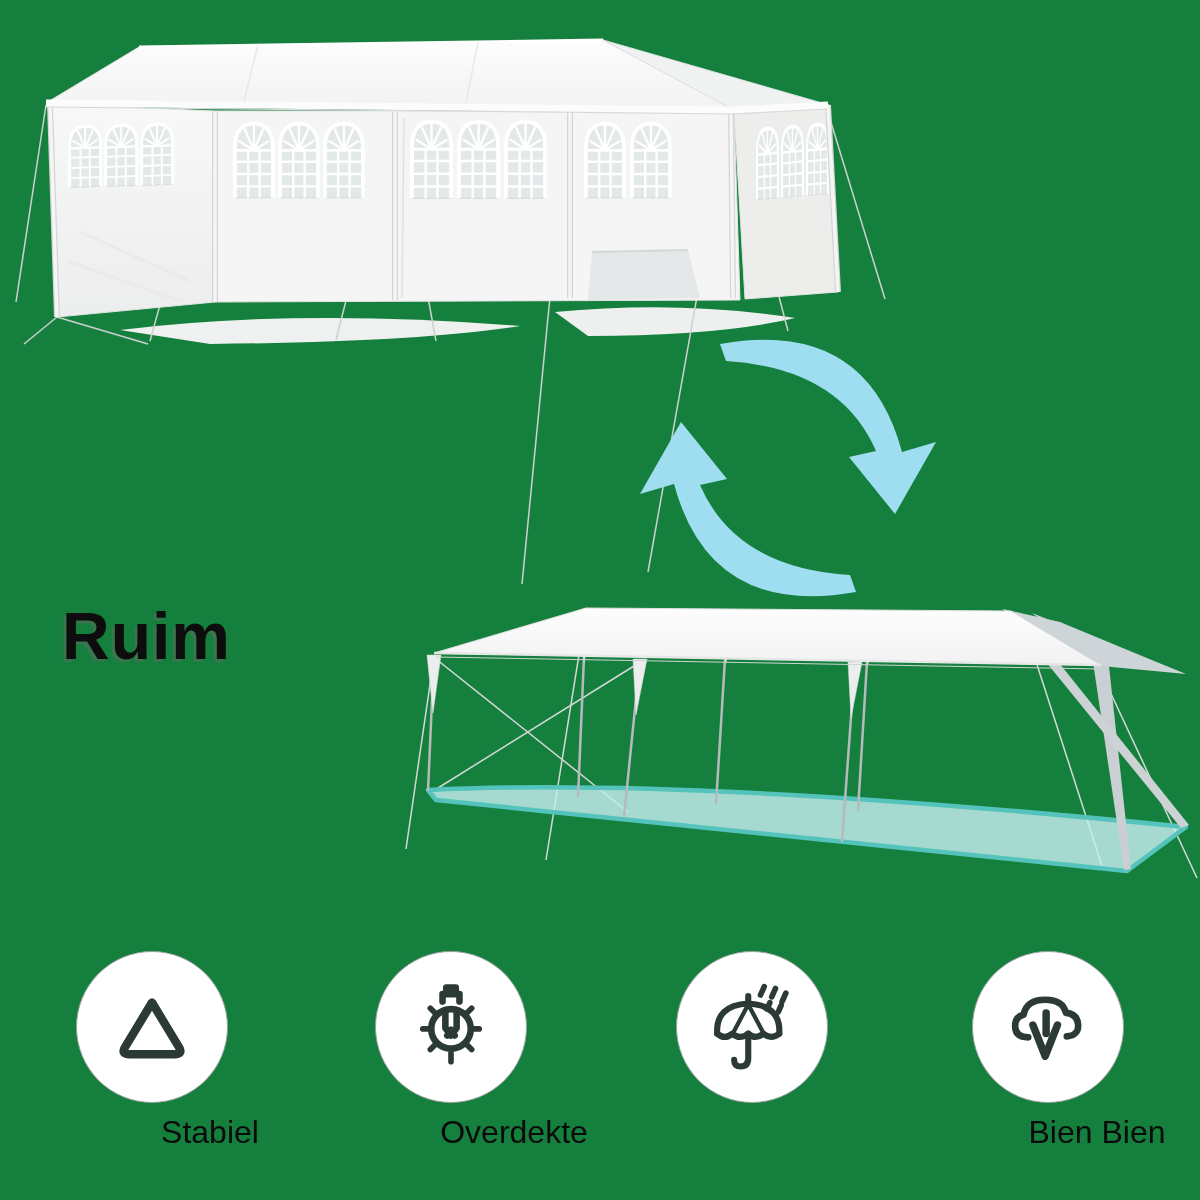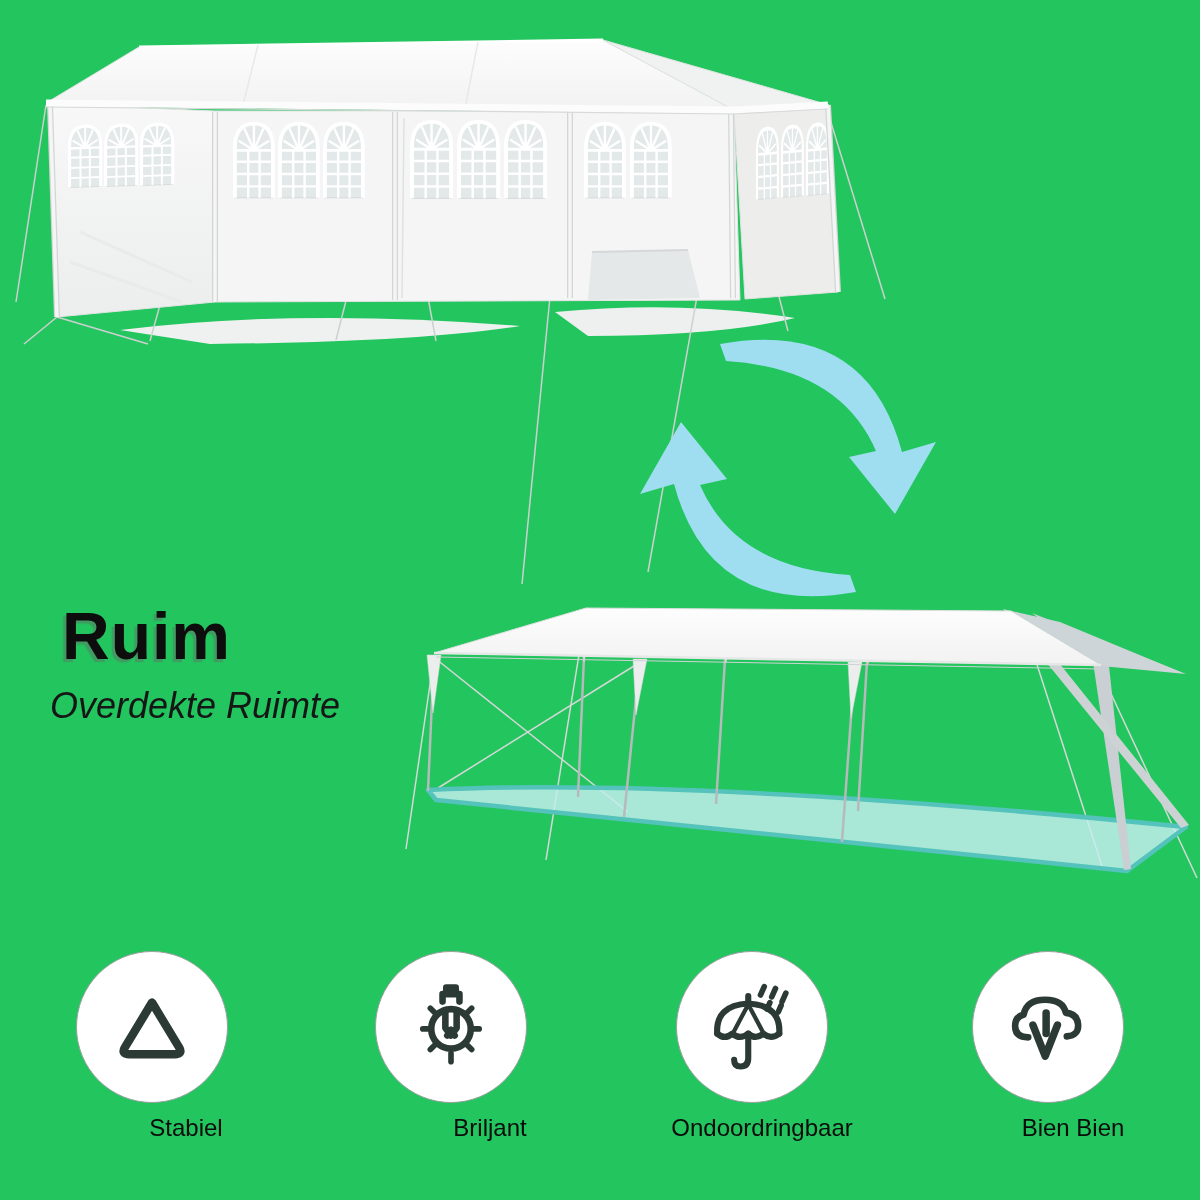--- a/index.html
+++ b/index.html
@@ -6,42 +6,42 @@
     --accent-arrows:#9FDDF1;
     --floor-fill:#C7EEF2;
     --floor-border:#54C3BB;
     --icon-stroke:#2C3A36;
     --circle-border:#9BA1A1;
     --title-text:#0D0D0D;
     --label-text:#0B0B0B;
   }
   html,body{margin:0;padding:0;background:#fff;}
   .canvas{
-    position:relative;width:1200px;height:1200px;background:#22c55e;overflow:hidden;
+    position:relative;width:1200px;height:1200px;background:#15803d;overflow:hidden;
     font-family:"Liberation Sans", sans-serif;
   }
   .art{position:absolute;left:0;top:0;width:1200px;height:1200px;}
   .title{
     position:absolute;left:62px;top:598px;margin:0;
     font-size:66px;font-weight:700;letter-spacing:1px;color:var(--title-text);
     text-shadow:-3px 3px 1px rgba(105,105,105,0.45);
   }
   .subtitle{
     position:absolute;left:50px;top:686px;
     font-style:italic;font-size:36px;line-height:39px;color:#161616;
     white-space:nowrap;
   }
   .fcircle{
     position:absolute;top:951px;width:152px;height:152px;box-sizing:border-box;
     border:1.6px solid var(--circle-border);border-radius:50%;background:#fff;
     display:flex;align-items:center;justify-content:center;
   }
   .flabel{
     position:absolute;top:1114px;transform:translateX(-50%);
-    font-size:24px;color:var(--label-text);white-space:nowrap;
+    font-size:32px;color:var(--label-text);white-space:nowrap;margin-left:24px;
   }
   .f1c{left:76px}.f2c{left:375px}.f3c{left:676px}.f4c{left:972px}
   .f1l{left:186px}.f2l{left:490px}.f3l{left:762px}.f4l{left:1073px}
   .ic{stroke:var(--icon-stroke);fill:none;stroke-linecap:round;stroke-linejoin:round;}
   .arrowfill{fill:var(--accent-arrows);}
   .floorpoly{fill:var(--floor-fill);fill-opacity:0.82;stroke:var(--floor-border);stroke-width:4.5;stroke-linejoin:round;}
   .rope{stroke:#CDD0D0;stroke-width:1.5;fill:none;}
   .rope2{stroke:#D6D8D8;stroke-width:1.5;fill:none;}
   .leg{stroke:#B6BABB;stroke-width:2.5;fill:none;}
   .pole{stroke:#D3D6D5;stroke-width:6;fill:none;}
@@ -215,21 +215,20 @@
         <path d="M434,653 L586,608 L1011,611 L1101,665 Z" fill="url(#roofg)" stroke="#DCDFDE" stroke-width="1"></path>
         <path d="M1011,611 L1101,665 L1183,673 L1060,622 Z" fill="#CED5D8"></path>
         <path d="M434,653 L1101,665" stroke="#E6E8E7" stroke-width="2.5" fill="none"></path>
         <path d="M436,657 L1100,669" stroke="#CFD3D2" stroke-width="1" fill="none"></path>
       </g>
     </g>
   </svg>
 
   <h1 class="title">Ruim</h1>
   <div class="subtitle">
-    <div>Overdekte Ruimte</div>
   </div>
 
   <div class="fcircle f1c">
     <svg width="94" height="94" viewBox="0 0 100 100" aria-label="stability-triangle-icon">
       <path class="ic" stroke-width="9" d="M50,24 L79,72 Q83,79 74,79 L26,79 Q17,79 21,72 Z"></path>
     </svg>
   </div>
   <div class="fcircle f2c">
     <svg width="94" height="94" viewBox="0 0 100 100" aria-label="lightbulb-icon">
       <g class="ic" stroke-width="7">
@@ -264,17 +263,16 @@
         <path d="M29,61 Q15,61 15,49 Q15,39 24,37 Q27,21 47,21 Q66,21 69,35 Q81,36 82,47 Q83,59 70,60"></path>
       </g>
       <g class="ic" stroke-width="8">
         <path d="M48,35 V57"></path>
         <path d="M34,48 L47,81 L60,48"></path>
       </g>
     </svg>
   </div>
 
   <div class="flabel f1l">Stabiel</div>
-  <div class="flabel f2l">Briljant</div>
-  <div class="flabel f3l">Ondoordringbaar</div>
+  <div class="flabel f2l">Overdekte</div>
   <div class="flabel f4l">Bien Bien</div>
 
 </div>
 
 </body></html>

